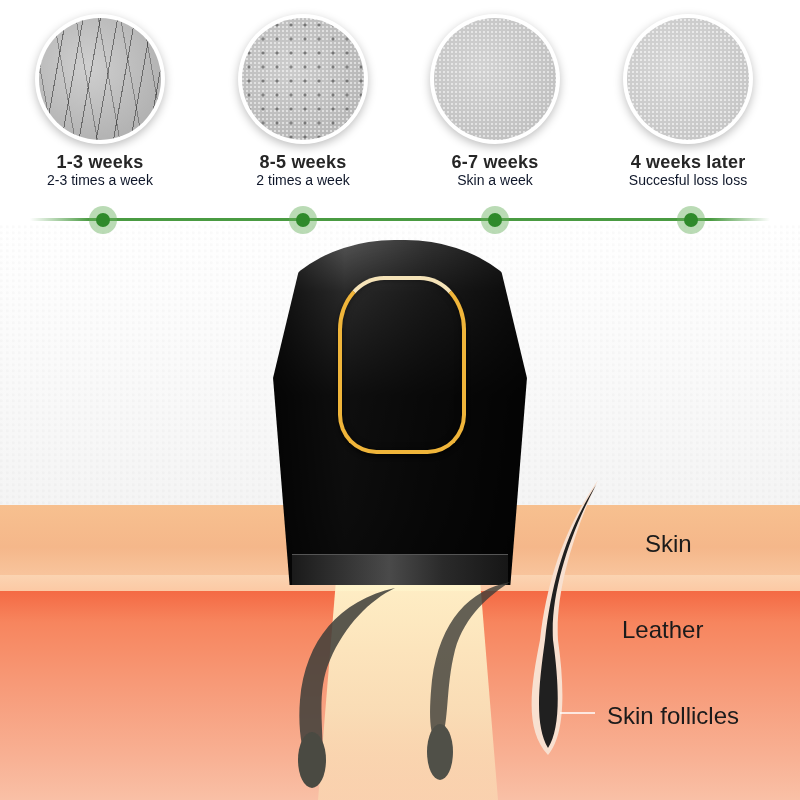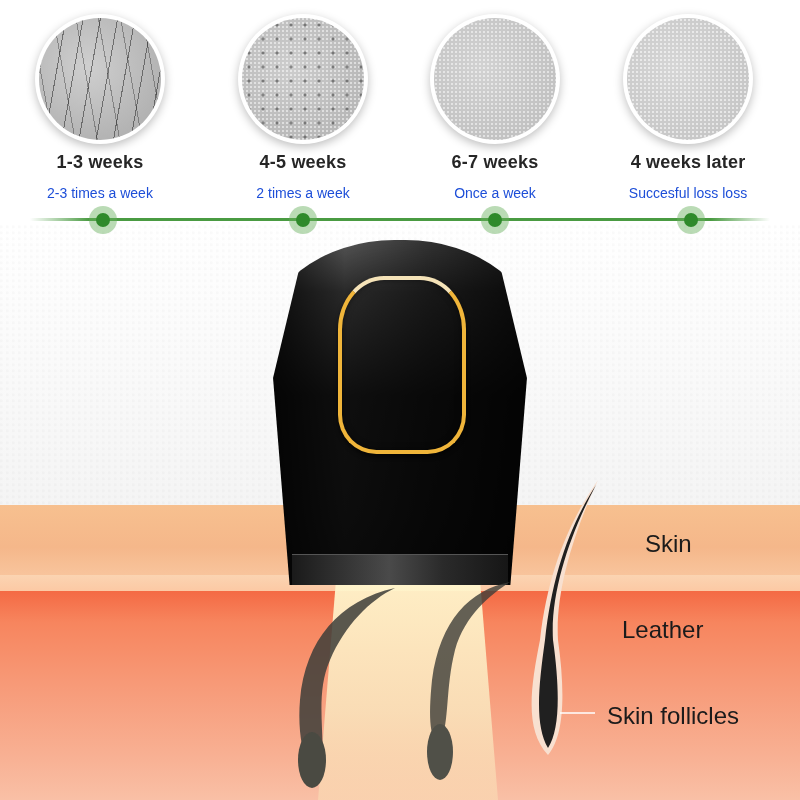--- a/index.html
+++ b/index.html
@@ -23,21 +23,21 @@
       radial-gradient(circle, rgba(70,70,70,0.6) 1px, transparent 2px) 0 0/14px 14px,
       radial-gradient(circle, rgba(255,255,255,0.5) 1px, transparent 1.5px) 3px 3px/4px 4px,
       radial-gradient(circle at 40% 40%, #cdcdcd, #b0b0b0);}
   .c3 .inner{background:
       radial-gradient(circle, rgba(255,255,255,0.5) 1px, transparent 1.5px) 0 0/4px 4px,
       radial-gradient(circle at 40% 40%, #d2d2d2, #bcbcbc);}
   .c4 .inner{background:
       radial-gradient(circle, rgba(255,255,255,0.55) 1px, transparent 1.5px) 0 0/4px 4px,
       radial-gradient(circle at 40% 40%, #d6d6d6, #c2c2c2);}
   .step-title{position:absolute;top:152px;left:0;width:100%;font-weight:bold;font-size:18px;color:#262626;letter-spacing:0.2px;}
-  .step-sub{position:absolute;top:185px;left:0;width:100%;font-size:14px;color:#1d4ed8;}
+  .step-sub{position:absolute;top:172px;left:0;width:100%;font-size:14px;color:#0f172a;}
   
   .timeline{position:absolute;top:218px;left:30px;width:740px;height:3px;
     background:linear-gradient(90deg, rgba(74,155,66,0) 0%, #4a9b42 8%, #4a9b42 92%, rgba(74,155,66,0) 100%);}
   .dot{position:absolute;top:206px;width:28px;height:28px;border-radius:50%;background:rgba(102,176,90,0.45);}
   .dot::after{content:"";position:absolute;left:7px;top:7px;width:14px;height:14px;border-radius:50%;background:#2f8a2b;}
   
   .layer-skin{position:absolute;left:0;top:505px;width:800px;height:70px;
     background:linear-gradient(180deg,#f7c08f 0%,#f5b78a 60%,#f8c49c 100%);}
   .layer-band{position:absolute;left:0;top:575px;width:800px;height:16px;background:linear-gradient(180deg,#fbd4b2,#fcc9a4);}
   .layer-leather{position:absolute;left:0;top:591px;width:800px;height:209px;
@@ -72,29 +72,29 @@
     <div class="circle c1">
         <div class="inner"></div>
       </div>
     <div class="step-title">1-3 weeks</div>
     <div class="step-sub">2-3 times a week</div>
   </div>
   <div class="step" style="left:203px;">
     <div class="circle c2">
         <div class="inner"></div>
       </div>
-    <div class="step-title">4-5 weeks</div>
+    <div class="step-title">8-5 weeks</div>
     <div class="step-sub">2 times a week</div>
   </div>
   <div class="step" style="left:395px;">
     <div class="circle c3">
         <div class="inner"></div>
       </div>
     <div class="step-title">6-7 weeks</div>
-    <div class="step-sub">Once a week</div>
+    <div class="step-sub">Skin a week</div>
   </div>
   <div class="step" style="left:588px;">
     <div class="circle c4">
         <div class="inner"></div>
       </div>
     <div class="step-title">4 weeks later</div>
     <div class="step-sub">Succesful loss loss</div>
   </div>
 
   <div class="timeline"></div>

